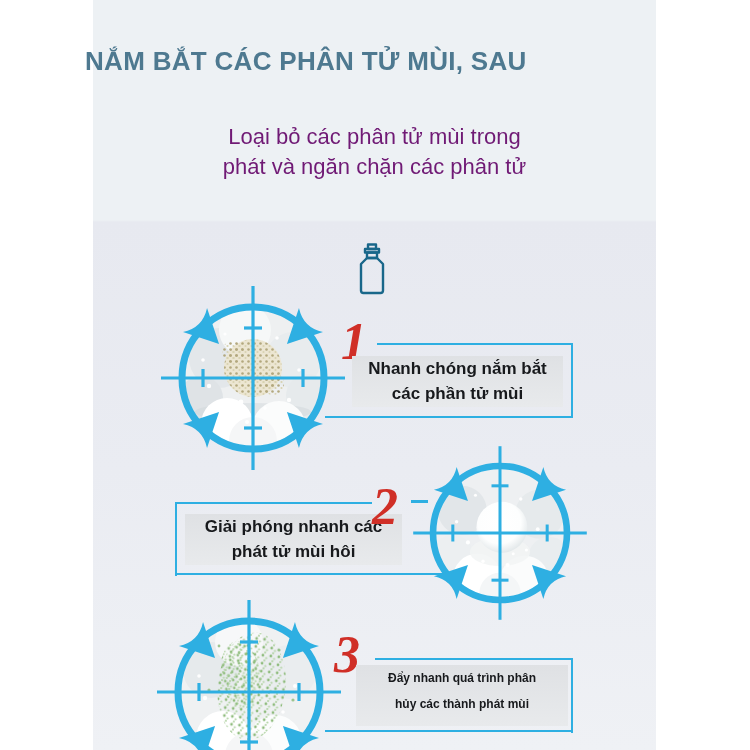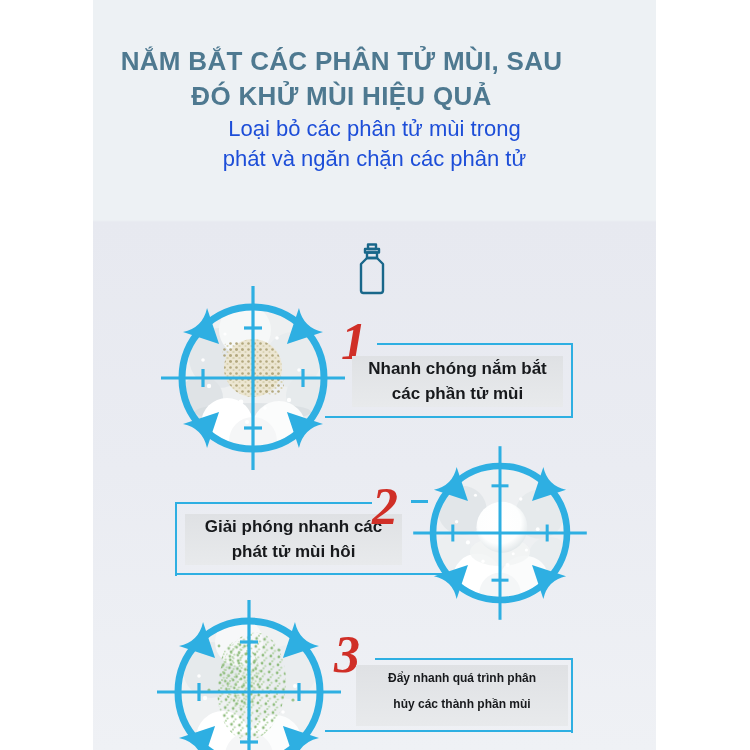--- a/index.html
+++ b/index.html
@@ -1,25 +1,25 @@
 <!DOCTYPE html>
 <html><head>
 <meta charset="utf-8">
 <style>
   html,body{margin:0;padding:0;}
   .page{position:relative;width:750px;height:750px;background:#ffffff;overflow:hidden;
         font-family:"Liberation Sans","DejaVu Sans",sans-serif;}
   .abs{position:absolute;}
   .panel{position:absolute;left:93px;top:0;width:563px;height:750px;
          background:linear-gradient(to bottom,#edf1f4 0px,#edf1f4 220px,#e7e9f0 222px,#eaecf2 470px,#eff1f5 750px);}
-  .title{position:absolute;left:96px;width:491px;top:44px;text-align:center;
+  .title{position:absolute;left:85px;width:491px;top:44px;text-align:left;
          color:#4e7990;font-weight:bold;font-size:26px;line-height:35px;letter-spacing:.3px;}
   .title div{white-space:nowrap;}
-  .subtitle{position:absolute;left:93px;width:563px;top:114px;text-align:center;
-            color:#1d4ed8;font-size:22px;line-height:30px;font-weight:500;}
+  .subtitle{position:absolute;left:93px;width:563px;top:122px;text-align:center;
+            color:#701a75;font-size:22px;line-height:30px;font-weight:500;}
   .subtitle div{white-space:nowrap;}
   .step-number{position:absolute;font-family:"Liberation Serif","DejaVu Serif",serif;
                font-style:italic;font-weight:bold;font-size:52px;line-height:1;color:#d02f27;}
   .cyan-line{position:absolute;background:#2eafe2;}
   .callout{position:absolute;border:0 solid #2eafe2;}
   .box1{left:377px;top:343px;width:194px;height:73px;border-top-width:2.5px;border-right-width:2.5px;}
   .box1b{left:325px;top:415.5px;width:248px;height:2.5px;}
   .box2{left:175px;top:502px;width:195px;height:72px;border-top-width:2.5px;border-left-width:2.5px;}
   .box2b{left:175px;top:572.5px;width:282px;height:2.5px;}
   .conn2{left:411px;top:500px;width:17px;height:2.5px;}
@@ -41,21 +41,20 @@
   .num3{left:334px;top:629px;}
 </style>
 </head>
 <body>
 
 <div class="page">
   <div class="panel"></div>
 
   <div class="title">
     <div>NẮM BẮT CÁC PHÂN TỬ MÙI, SAU</div>
-    <div>ĐÓ KHỬ MÙI HIỆU QUẢ</div>
   </div>
   <div class="subtitle">
     <div>Loại bỏ các phân tử mùi trong</div>
     <div>phát và ngăn chặn các phân tử</div>
   </div>
 
   <svg class="abs bottle" width="34" height="54" viewBox="0 0 34 54">
     <g fill="none" stroke="#19678a" stroke-width="2.4" stroke-linejoin="round">
       <rect x="13" y="1.5" width="8" height="4.5"></rect>
       <rect x="10" y="6" width="14" height="3.5"></rect>
@@ -239,15 +238,15 @@
       <path transform="rotate(225)" d="M0,-48 L-17,-82 Q0,-71 17,-82 Z"></path>
       <path transform="rotate(315)" d="M0,-48 L-17,-82 Q0,-71 17,-82 Z"></path>
     </g>
   </svg>
 
   <div class="step-number num3">3</div>
   <div class="callout box3"></div>
   <div class="cyan-line box3b"></div>
   <div class="graybox gray3">
     <div>Đẩy nhanh quá trình phân</div>
-    <div>hủy các thành phần mùi</div>
+    <div>hủy các thành phát mùi</div>
   </div>
 </div>
 
 </body></html>

